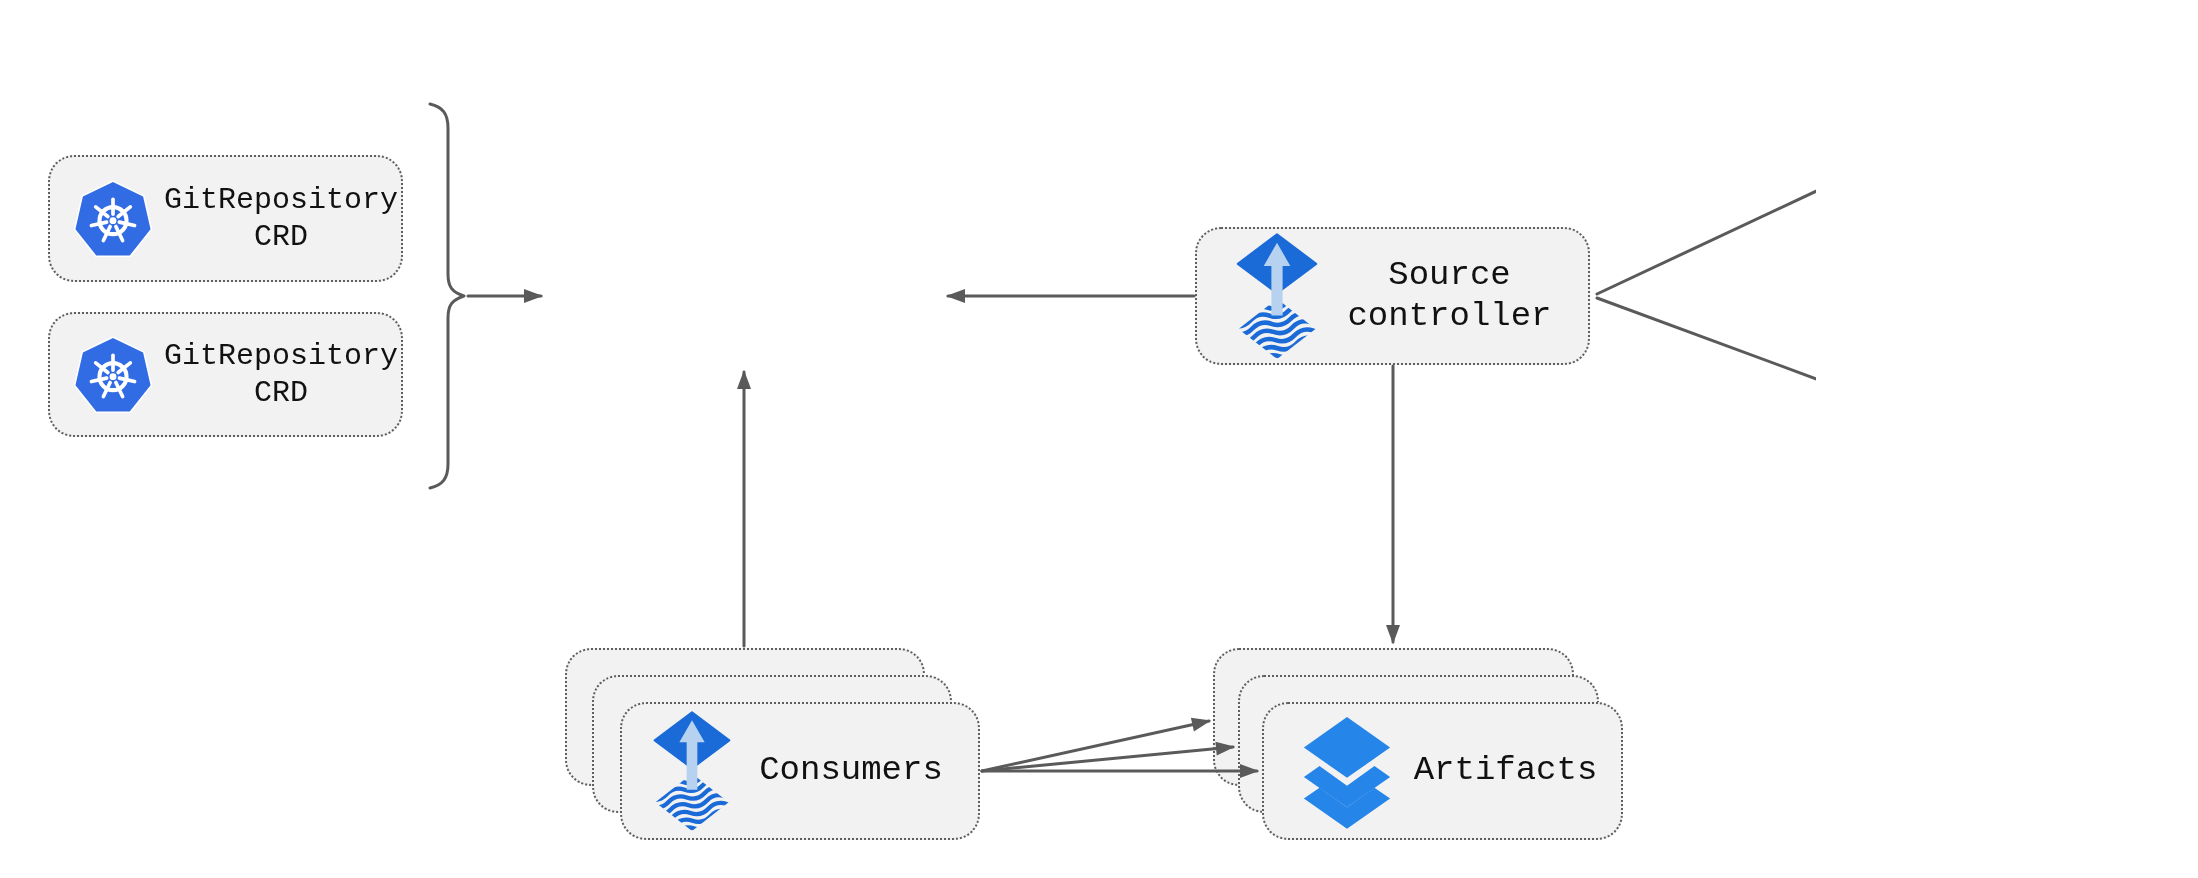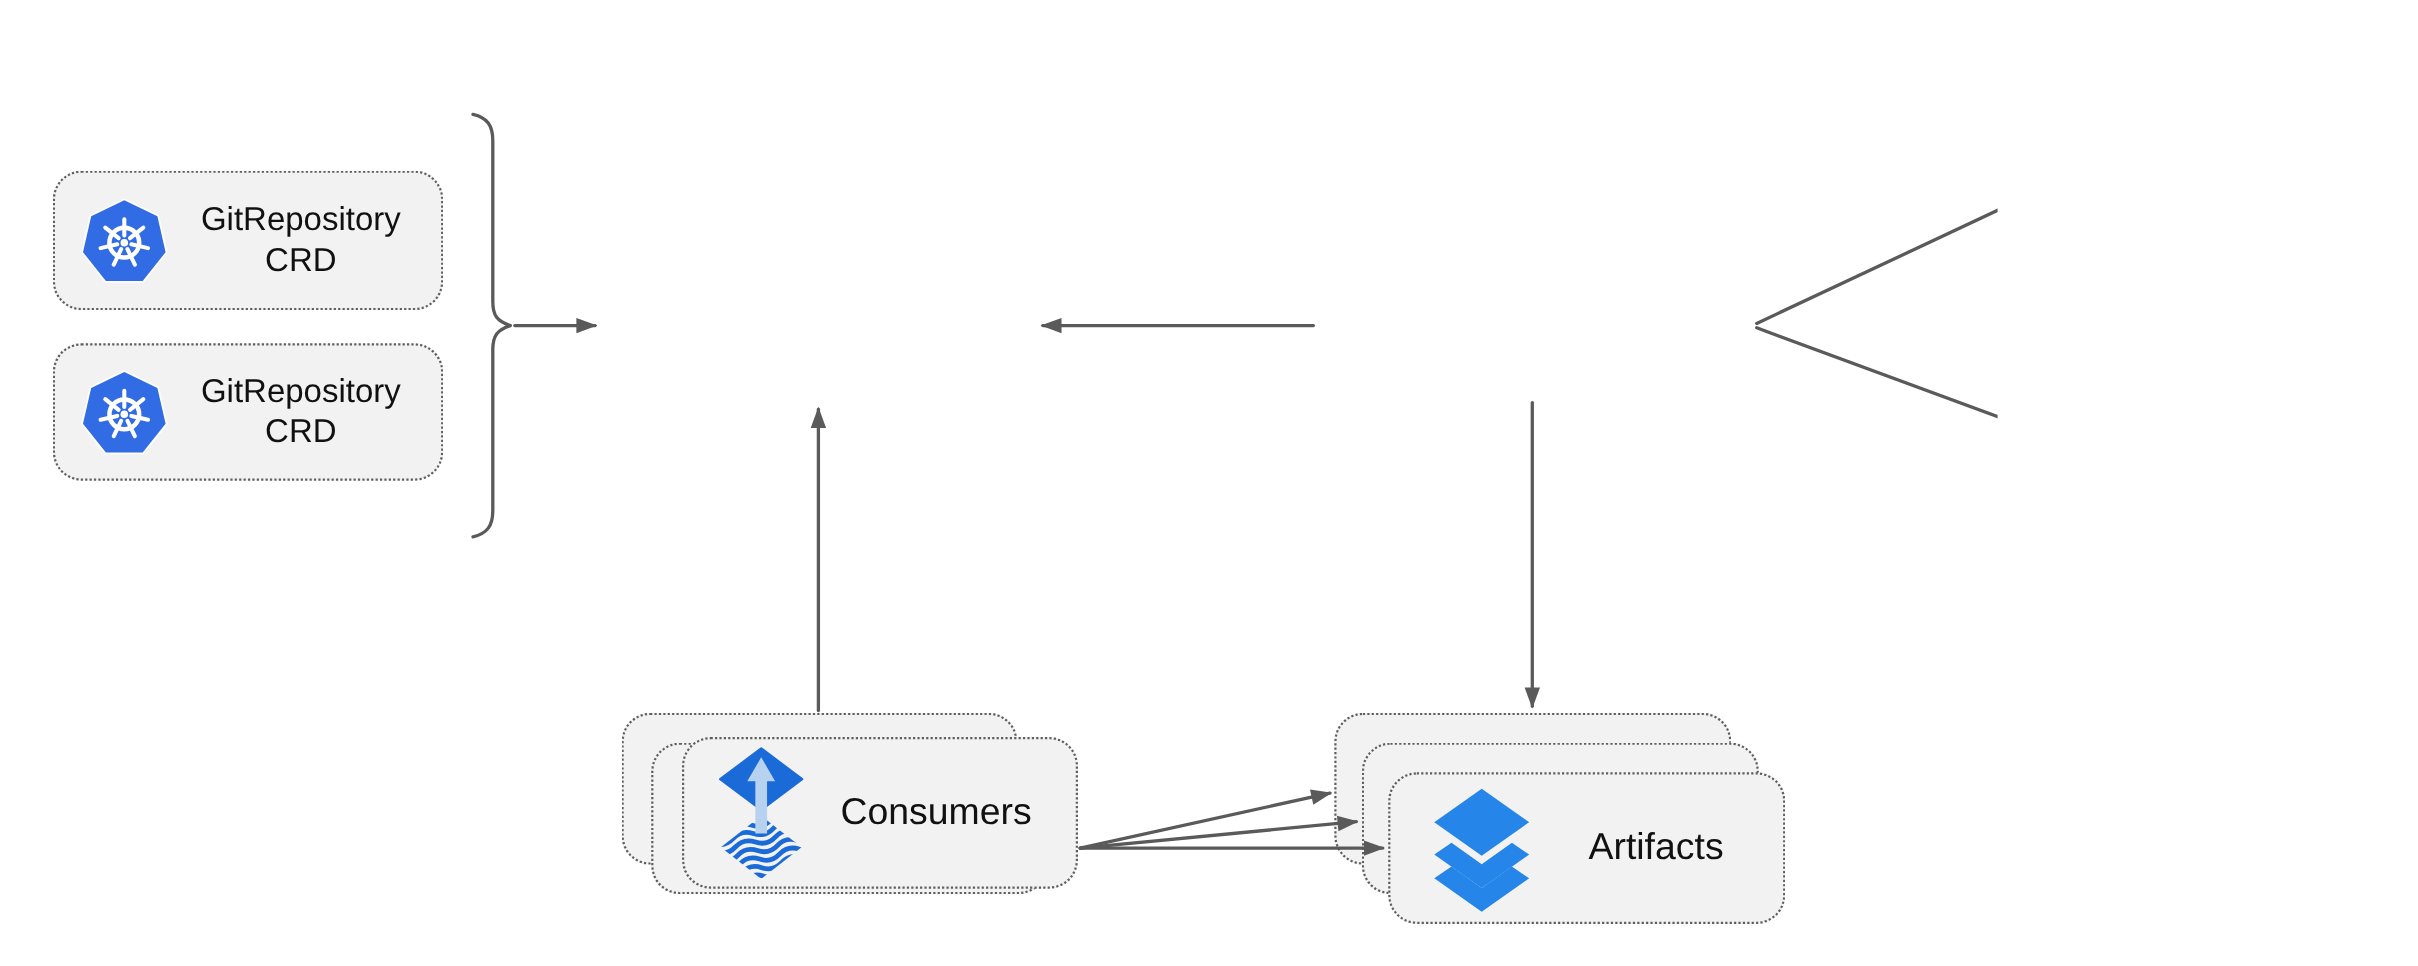--- a/index.html
+++ b/index.html
@@ -1,18 +1,18 @@
 <!DOCTYPE html>
 <html><head>
 <meta charset="utf-8">
 <style>
   html,body{margin:0;padding:0;background:#ffffff;}
   .canvas{
     position:relative;width:1816px;height:878px;overflow:hidden;
-    font-family:Liberation Sans, sans-serif;color:#161616;background:#ffffff;
+    font-family:Liberation Mono, monospace;color:#161616;background:#ffffff;
   }
   .node{
     position:absolute;box-sizing:border-box;
     background:#f2f2f2;border:2.5px dotted #5e5e5e;border-radius:26px;
   }
   .node-content{
     position:absolute;inset:0;display:flex;align-items:center;
     padding:0 18px 0 22px;gap:10px;
   }
   .label{
@@ -130,24 +130,37 @@
           </svg>
       </span>
       <div class="label small">
         <div>GitRepository</div>
         <div>CRD</div>
       </div>
     </div>
   </div>
 
 
+  <div class="node" style="left:1195px;top:227px;width:395px;height:138px">
+    <div class="node-content" style="padding-left:38px;">
+      <span class="icon">
+        <svg width="84" height="126">
+            <use href="#sym-flux"></use>
+          </svg>
+      </span>
+      <div class="label">
+        <div>Source</div>
+        <div>controller</div>
+      </div>
+    </div>
+  </div>
 
   <div class="node" style="left:565px;top:648px;width:360px;height:138px"></div>
   <div class="node" style="left:592px;top:675px;width:360px;height:138px"></div>
-  <div class="node" style="left:620px;top:670px;width:360px;height:138px">
+  <div class="node" style="left:620px;top:702px;width:360px;height:138px">
     <div class="node-content" style="padding-left:30px;">
       <span class="icon">
         <svg width="80" height="120">
             <use href="#sym-flux"></use>
           </svg>
       </span>
       <div class="label">Consumers</div>
     </div>
   </div>
 

